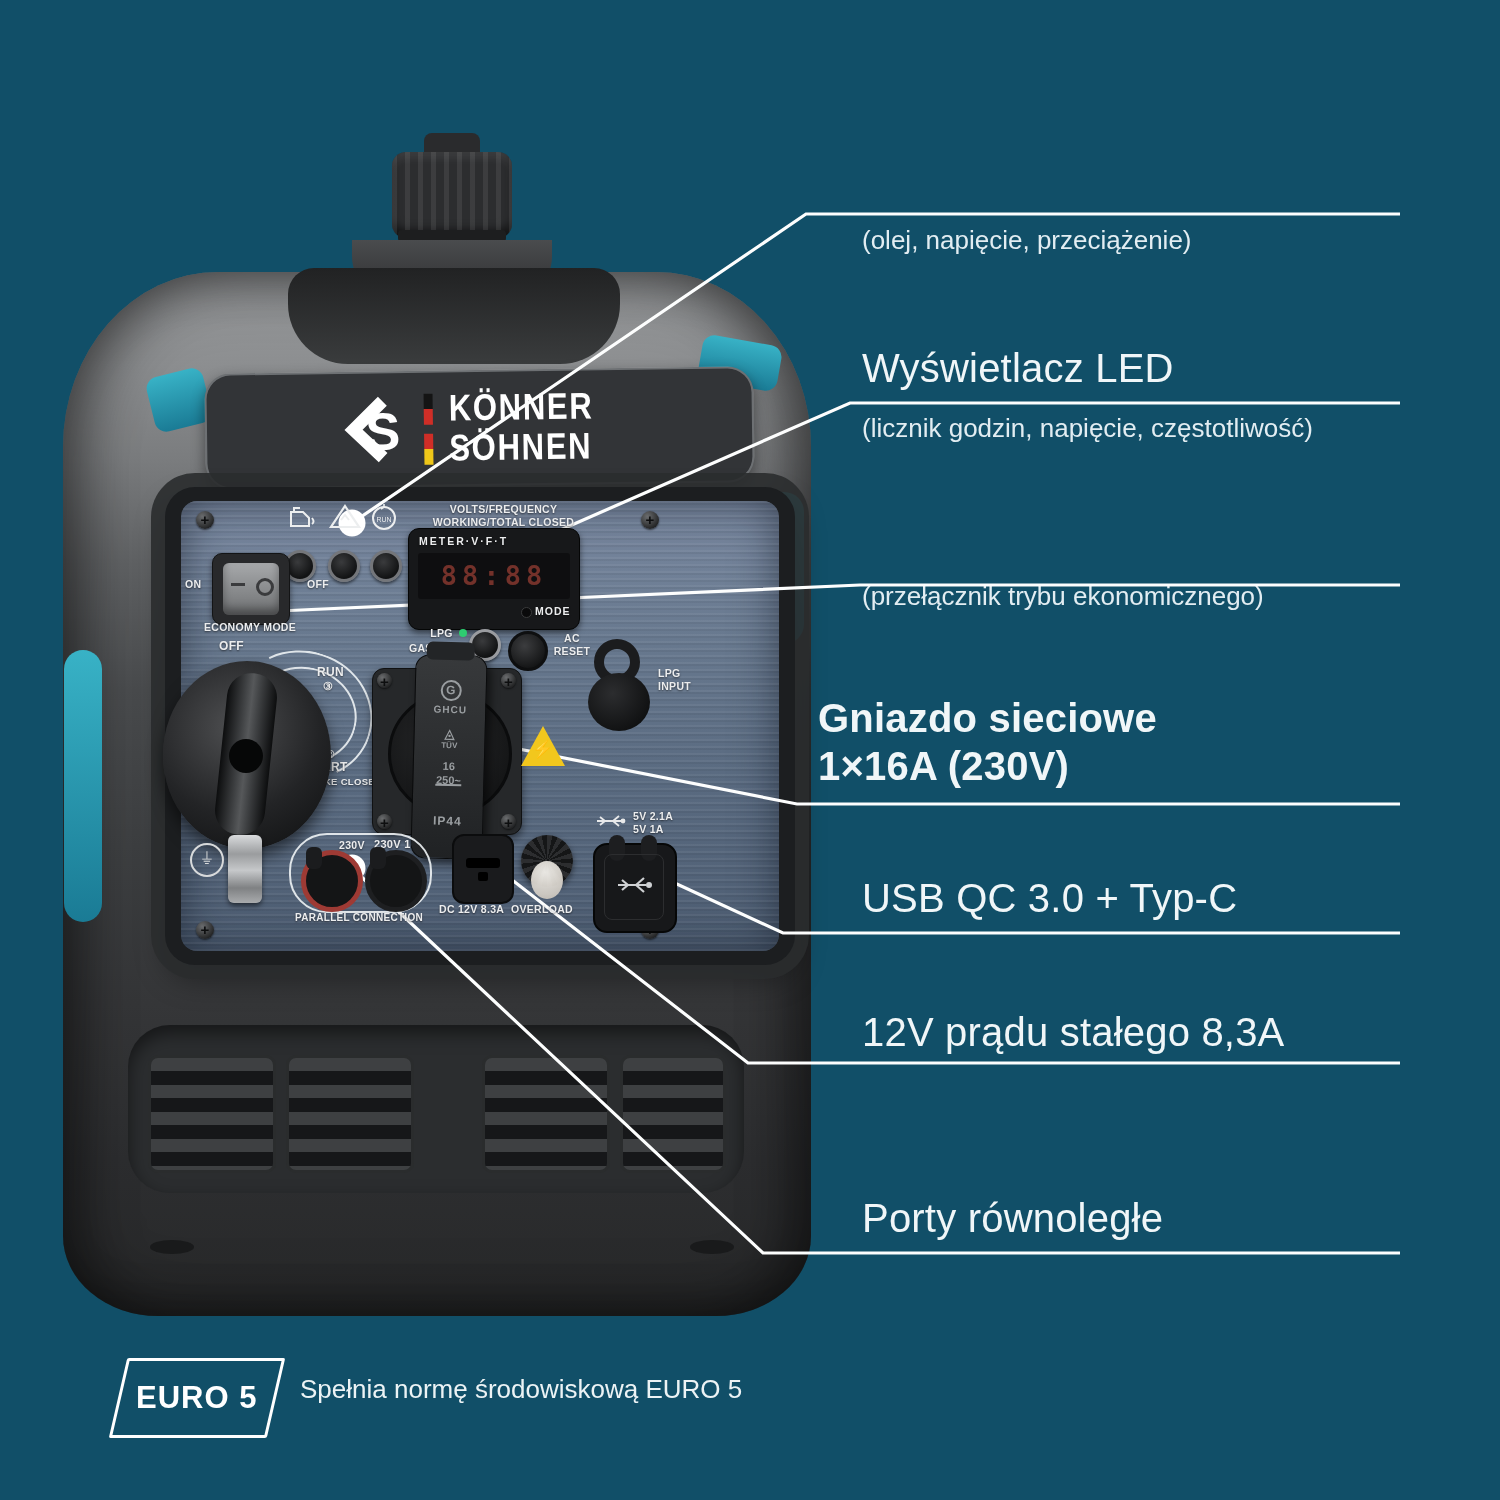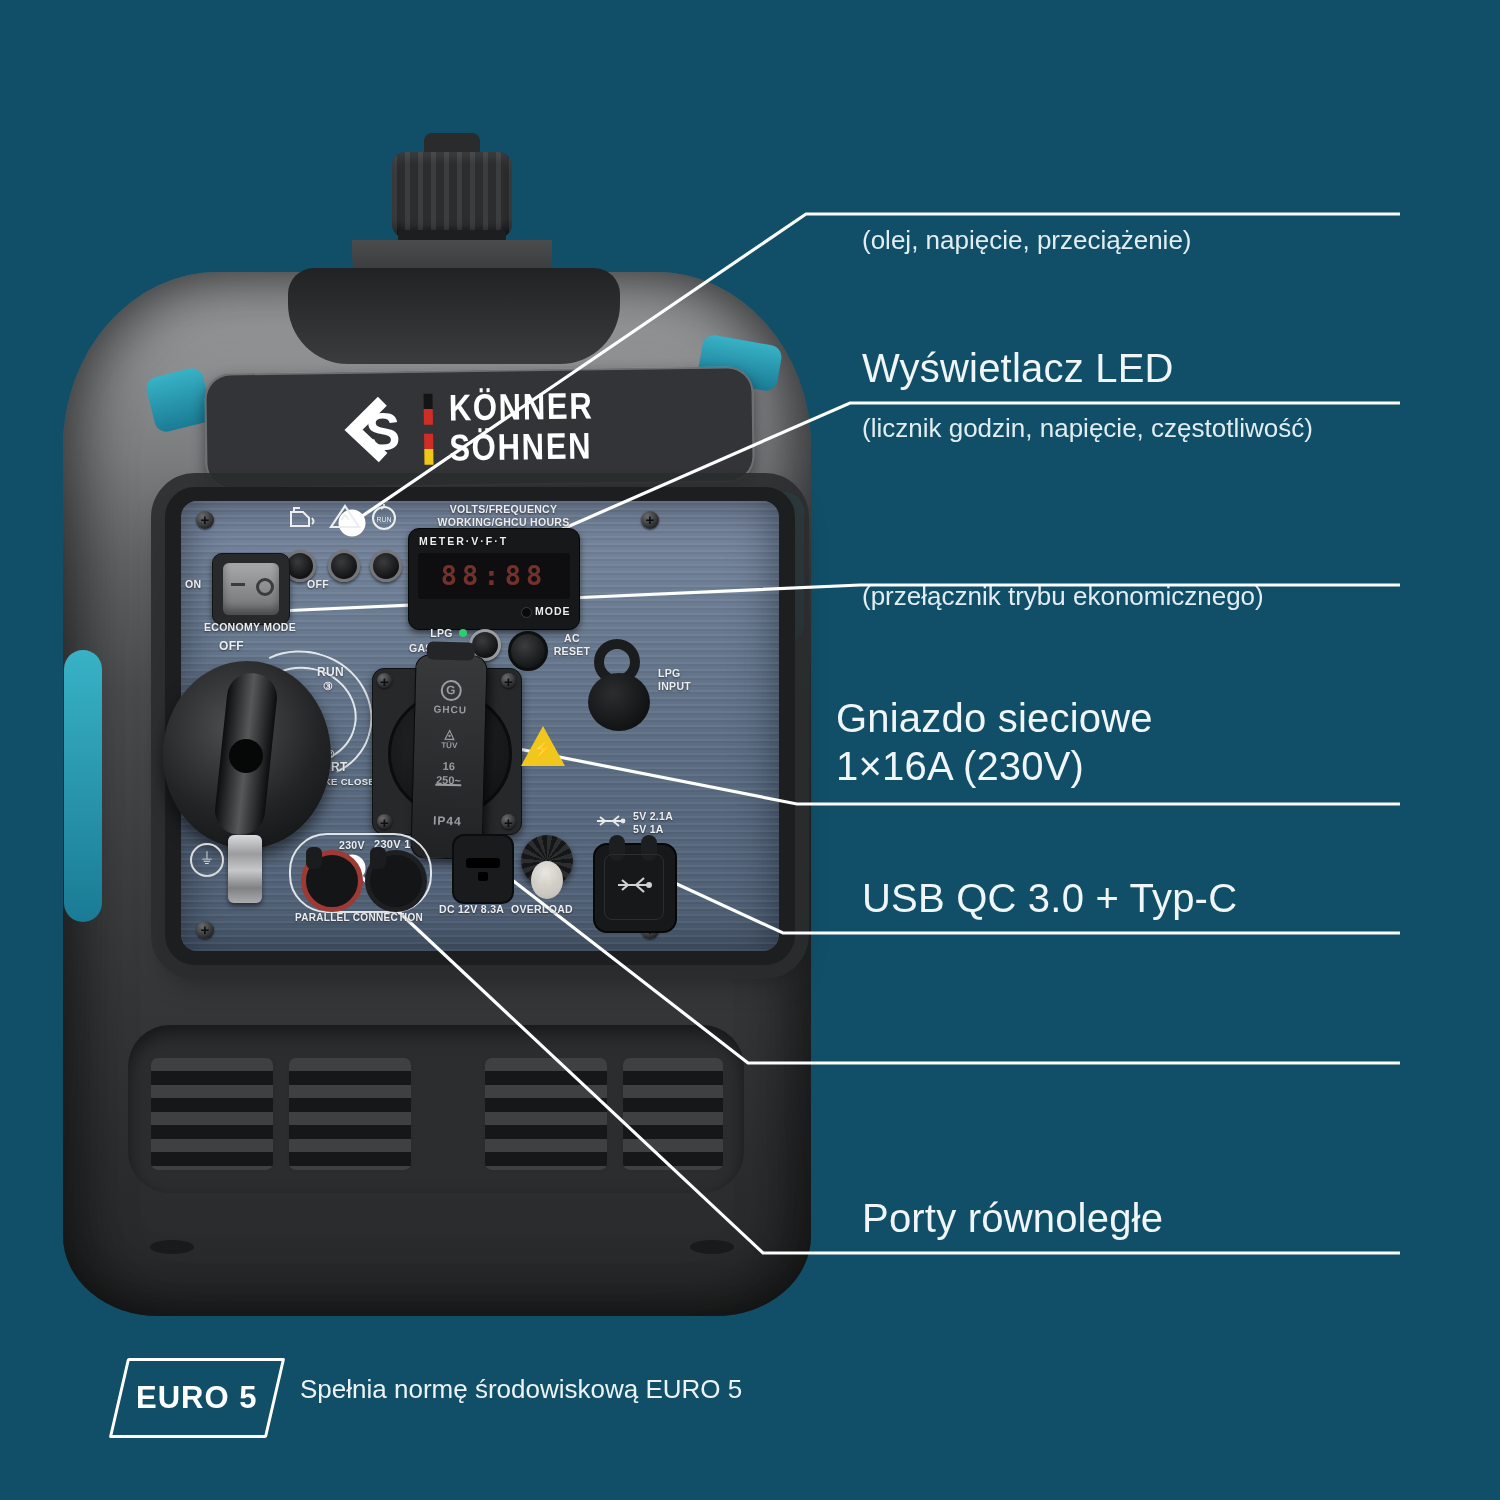--- a/index.html
+++ b/index.html
@@ -140,21 +140,21 @@
           <circle cx="15" cy="15" r="11" fill="none" stroke="#eceeef" stroke-width="2"></circle>
           <path d="M15 4 v-3 m0 3 l-3 2" stroke="#eceeef" stroke-width="1.6" fill="none"></path>
           <text x="15" y="19" font-size="7" fill="#eceeef" text-anchor="middle" font-family="Liberation Sans, sans-serif">RUN</text>
         </svg>
         <div class="abs light" style="left:103px;top:49px;"></div>
         <div class="abs light" style="left:147px;top:49px;"></div>
         <div class="abs light" style="left:189px;top:49px;"></div>
 
         <div class="abs pl" style="left:240px;top:2px;width:165px;text-align:center;white-space:normal;">
           <span>VOLTS/FREQUENCY</span><br>
-          <span>WORKING/GHCU HOURS</span>
+          <span>WORKING/TOTAL CLOSED</span>
         </div>
 
         <div class="abs meter" style="left:227px;top:27px;width:170px;height:100px;">
           <div class="abs pl" style="left:10px;top:6px;letter-spacing:2px;">METER·V·F·T</div>
           <div class="lcd">88:88</div>
           <div class="abs" style="left:112px;top:78px;width:9px;height:9px;border-radius:50%;background:#0a0a0b;border:1px solid #3a3b3c;"></div>
           <div class="abs pl" style="left:126px;top:76px;letter-spacing:1px;">MODE</div>
         </div>
 
         <div class="abs" style="left:31px;top:52px;width:76px;height:70px;background:#28292b;border-radius:10px;border:1px solid #131415;box-shadow:0 3px 6px rgba(0,0,0,.5);">
@@ -285,26 +285,27 @@
     <div class="abs foot" style="left:690px;top:1240px;"></div>
   </div>
 
   <div class="abs ann-title" style="left:862px;top:344px;">Wyświetlacz LED</div>
 
   <div class="abs ann-sub" style="left:862px;top:224px;">(olej, napięcie, przeciążenie)</div>
   <div class="abs ann-sub" style="left:862px;top:412px;">(licznik godzin, napięcie, częstotliwość)</div>
 
   <div class="abs ann-sub" style="left:862px;top:580px;">(przełącznik trybu ekonomicznego)</div>
 
-  <div class="abs ann-title" style="left:836px;top:694px;">
+  <div class="abs ann-title" style="left:818px;top:694px;font-weight:bold;">
     <div>Gniazdo sieciowe</div>
     <div>1×16A (230V)</div>
   </div>
 
   <div class="abs ann-title" style="left:862px;top:874px;">USB QC 3.0 + Typ-C</div>
+  <div class="abs ann-title" style="left:862px;top:1008px;">12V prądu stałego 8,3A</div>
   <div class="abs ann-title" style="left:862px;top:1194px;">Porty równoległe</div>
 
   <svg class="abs" width="1500" height="1500" viewBox="0 0 1500 1500" style="left:0;top:0;pointer-events:none;">
     <g stroke="#fdfefe" stroke-width="3.2" fill="none">
       <polyline points="352,523 806,214 1400,214"></polyline>
       <polyline points="533,542 850,403 1400,403"></polyline>
       <polyline points="256,612 860,585 1400,585"></polyline>
       <polyline points="448,735 797,804 1400,804"></polyline>
       <polyline points="640,867 783,933 1400,933"></polyline>
       <polyline points="480,855 748,1063 1400,1063"></polyline>

